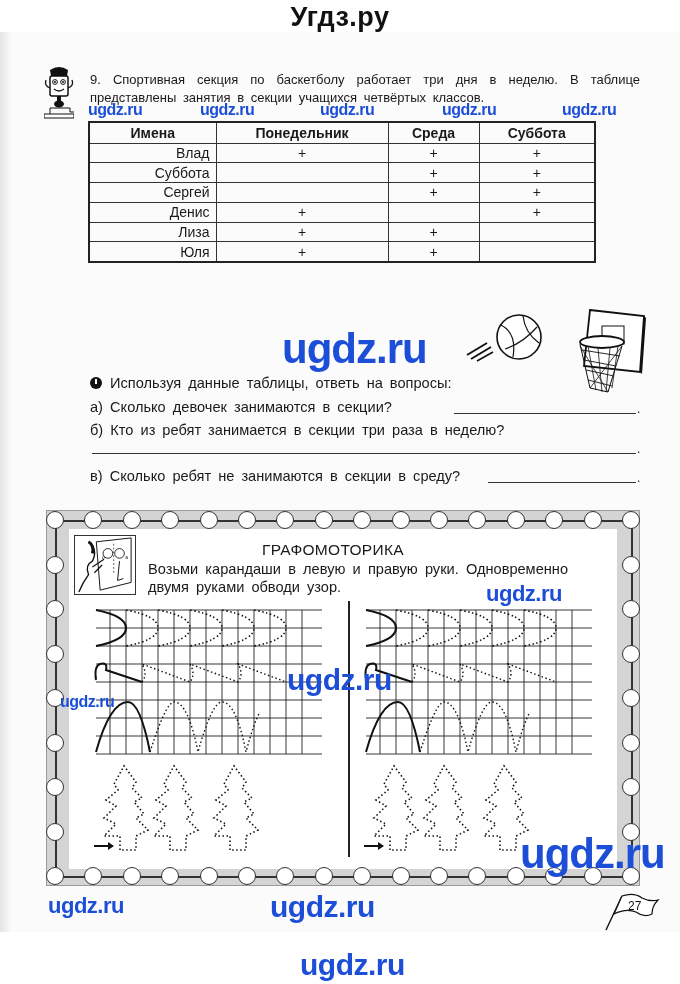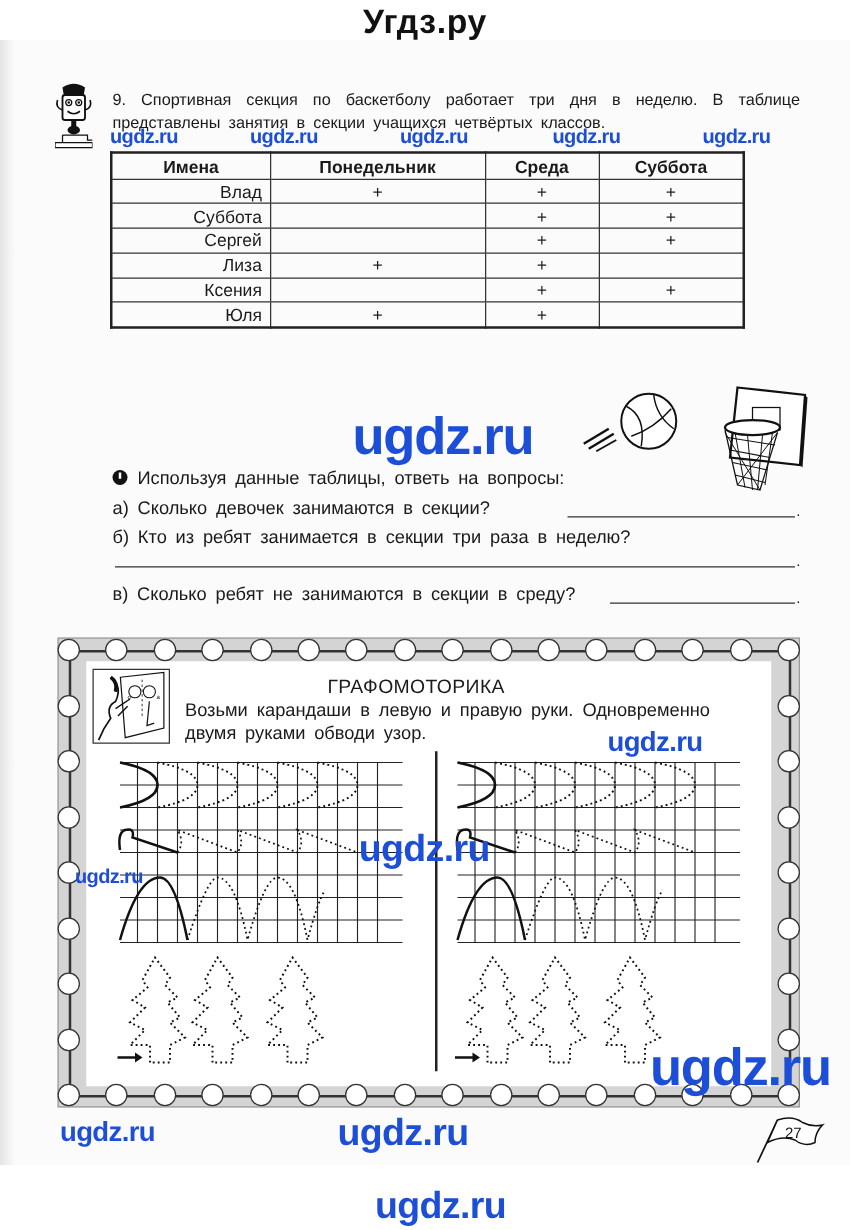--- a/index.html
+++ b/index.html
@@ -110,30 +110,30 @@
         <td class="mk">+</td>
         <td class="mk">+</td>
       </tr>
     <tr>
         <td class="nm">Сергей</td>
         <td class="mk"></td>
         <td class="mk">+</td>
         <td class="mk">+</td>
       </tr>
     <tr>
+        <td class="nm">Денис</td>
+        <td class="mk">+</td>
+        <td class="mk"></td>
+        <td class="mk">+</td>
+      </tr>
+    <tr>
         <td class="nm">Лиза</td>
         <td class="mk">+</td>
         <td class="mk">+</td>
         <td class="mk"></td>
-      </tr>
-    <tr>
-        <td class="nm">Ксения</td>
-        <td class="mk"></td>
-        <td class="mk">+</td>
-        <td class="mk">+</td>
       </tr>
     <tr>
         <td class="nm">Юля</td>
         <td class="mk">+</td>
         <td class="mk">+</td>
         <td class="mk"></td>
       </tr>
   </tbody>
 </table>
 

